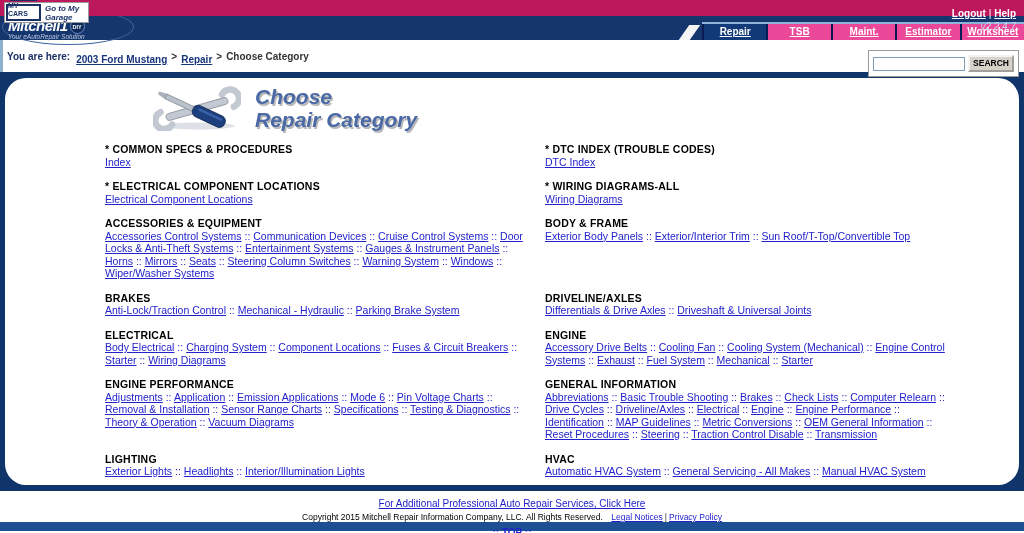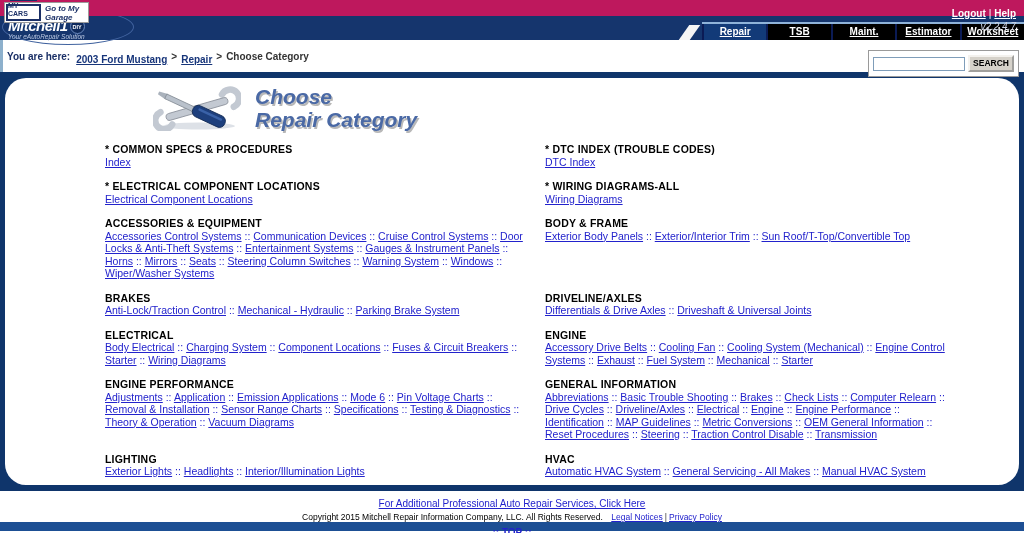--- a/index.html
+++ b/index.html
@@ -24,21 +24,21 @@
   
   .logobar { height: 24px; background: #15356d; position: relative; z-index: 3; }
   .logo-wrap { position: absolute; left: 8px; top: 1px; width: 160px; height: 24px; }
   .swoosh { position: absolute; left: -6px; top: -8px; width: 132px; height: 36px; border: 1px solid #41639f; border-radius: 50%; }
   .logo-text { position: relative; font-size: 15px; font-weight: bold; font-style: italic; color: #fff; letter-spacing: -0.5px; display: inline-block; }
   .badge { position: relative; display: inline-block; width: 15px; height: 15px; border-radius: 50%; background: #0e2a5c; border: 1px solid #6b8bc0; color: #fff; font-size: 5.5px; font-weight: bold; text-align: center; line-height: 15px; vertical-align: 2px; margin-left: 2px; }
   .tagline { position: relative; font-size: 6.5px; font-style: italic; color: #bcc9e2; margin-top: -2px; }
   .tabstrip { position: absolute; right: 0; bottom: 0; width: 322px; border-top: 2px solid #8fb3d9; background: #0b1b55; }
   .slash { position: absolute; left: -18px; bottom: 0; width: 11px; height: 15px; background: #f5f5f5; transform: skewX(-35deg); }
   .tabs { display: flex; }
-  .tab { flex: 1; background: #000000; color: #fff; font-size: 10px; font-weight: bold; text-decoration: underline; text-align: center; padding: 2px 0 3px; margin-left: 2px; white-space: nowrap; }
+  .tab { flex: 1; background: #ec4899; color: #fff; font-size: 10px; font-weight: bold; text-decoration: underline; text-align: center; padding: 2px 0 3px; margin-left: 2px; white-space: nowrap; }
   .tab-active { background: #123a78; }
 
   
   .crumbrow { height: 32px; background: #fff; border-left: 3px solid #8db0cc; position: relative; display: flex; align-items: center; padding-left: 4px; font-size: 10px; z-index: 2; }
   .crumb-prefix { font-weight: bold; color: #1a2f66; margin-right: 6px; }
   .crumb-link { font-weight: bold; color: #17357a; text-decoration: underline; margin-top: 6px; }
   .crumb-sep { font-weight: bold; color: #333; margin: 0 4px; }
   .crumb-current { font-weight: bold; color: #333; }
   .searchpanel { position: absolute; right: 5px; top: 10px; border: 1px solid #9a9a9a; background: #fff; padding: 4px 4px; display: flex; align-items: center; gap: 3px; }
   .searchbox { width: 92px; height: 14px; border: 1px solid #7f9db9; font-size: 10px; padding: 0 2px; }

